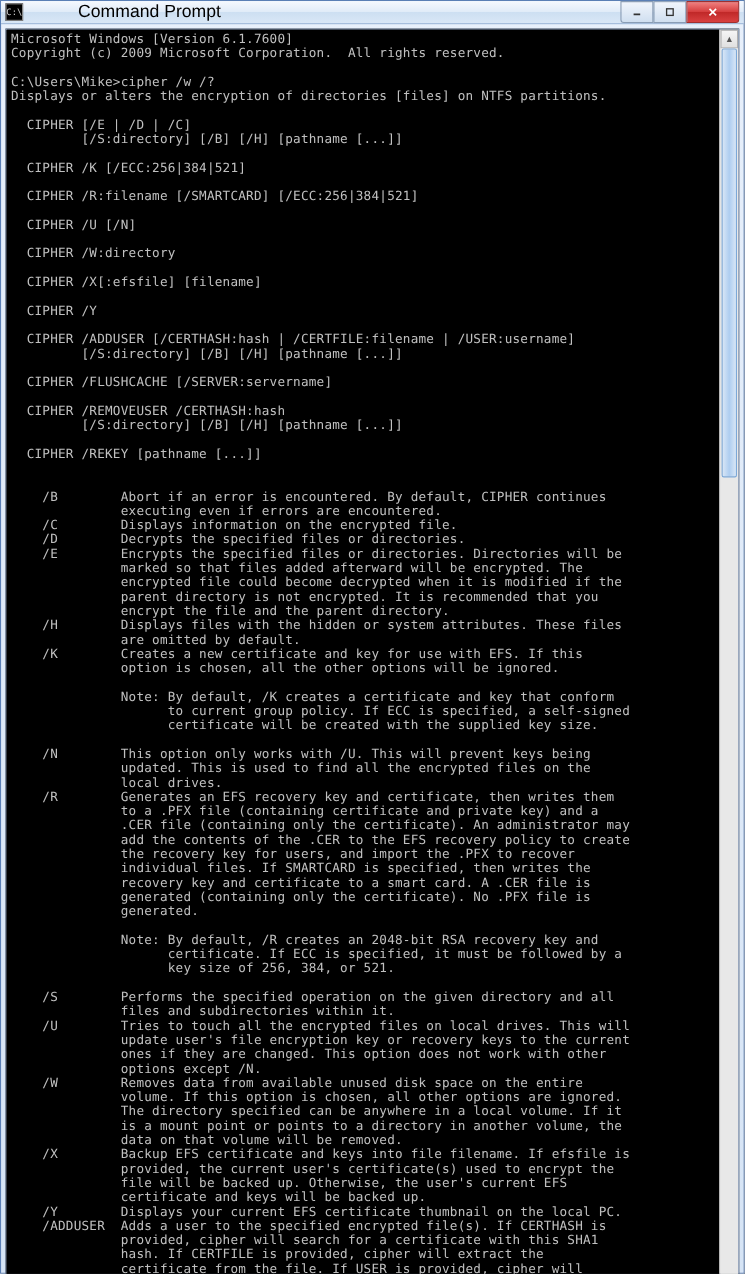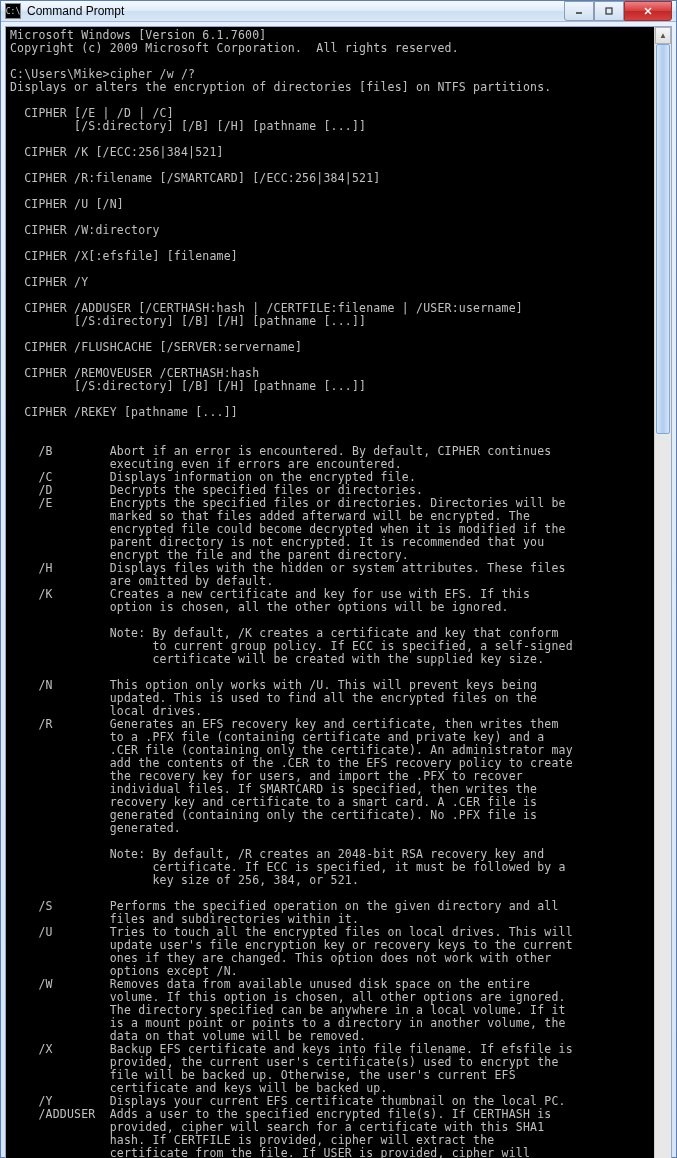--- a/index.html
+++ b/index.html
@@ -38,22 +38,23 @@
       border: 1px solid #888;
       display: flex;
       align-items: center;
       justify-content: center;
       font-size: 8px;
       color: #ccc;
       font-family: monospace;
     }
     .titlebar-text {
       flex: 1;
-      font-size: 12px;
+      font-size: 16px;
       color: #000;
+      margin-left: 44px;
     }
     .window-controls {
       display: flex;
       gap: 0;
     }
     .win-btn {
       width: 30px;
       height: 20px;
       border: 1px solid #8a9db5;
       display: flex;

